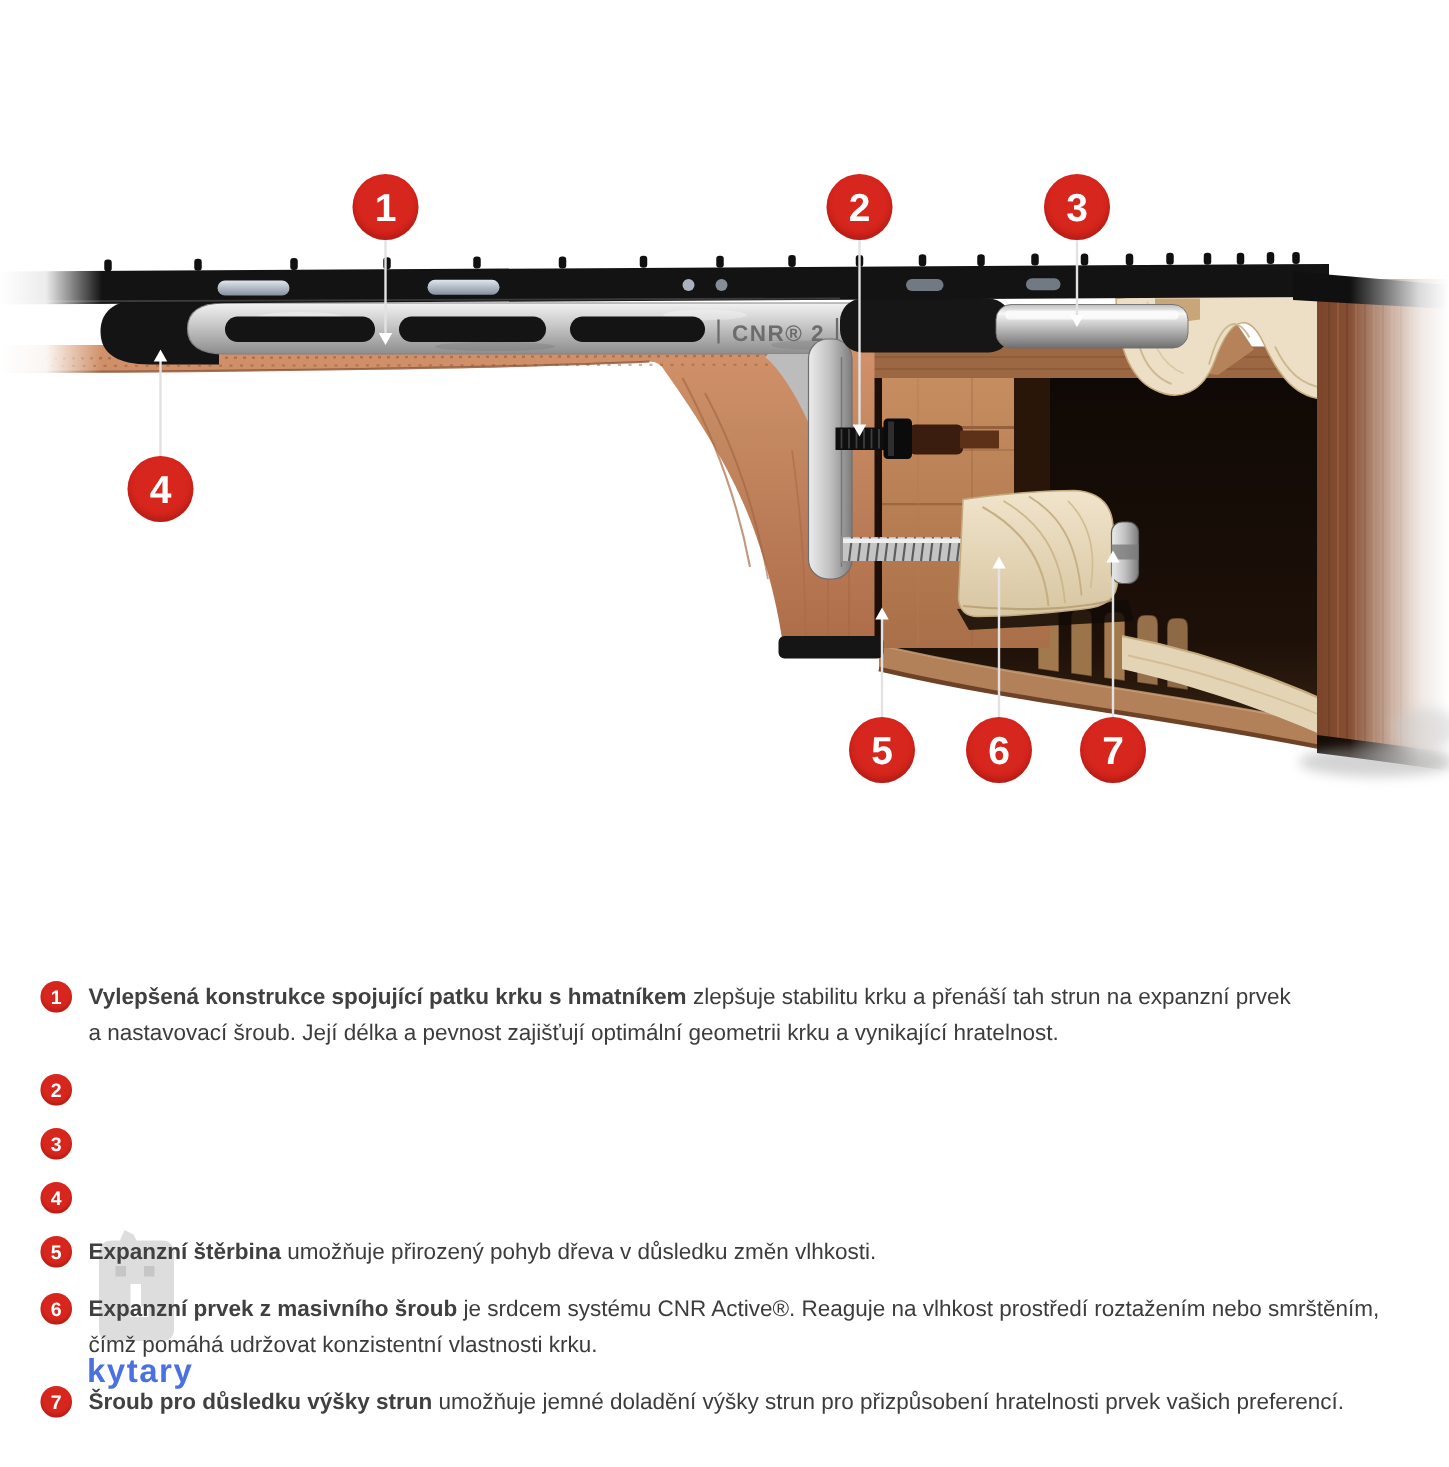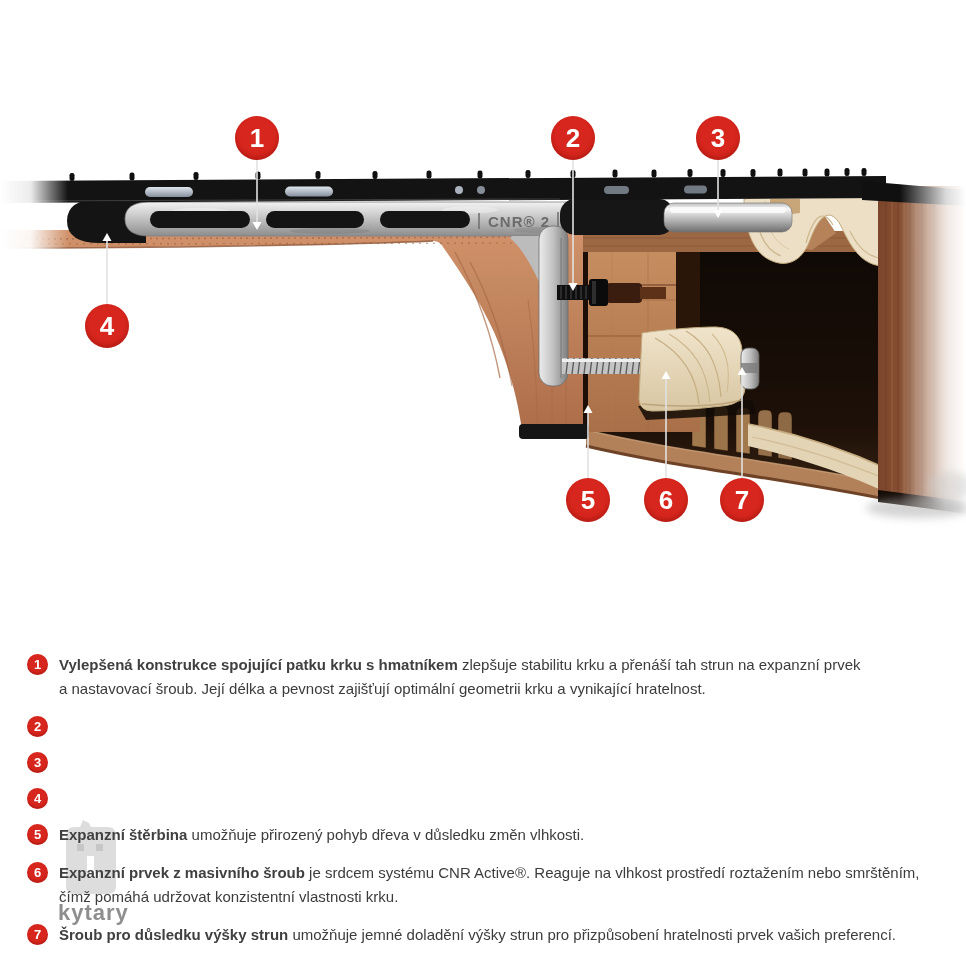--- a/index.html
+++ b/index.html
@@ -24,21 +24,21 @@
     background:#d7261d;color:#fff;font-weight:bold;font-size:13px;
     display:flex;align-items:center;justify-content:center;margin-top:1px;
     box-shadow:inset 0 -2px 2px rgba(120,10,5,.3);
   }
   .txt{font-size:15px;line-height:24px;color:#3c3c3c;max-width:880px;}
   .txt .b{font-weight:bold;color:#404040;}
 
   
   .watermark{position:absolute;left:56px;top:820px;z-index:1;pointer-events:none;}
   .wm-text{
-    font-size:22px;letter-spacing:1px;color:#737373;opacity:.8;
+    font-size:22px;letter-spacing:1px;color:#1d4ed8;opacity:.8;
     font-weight:bold;margin-top:-4px;margin-left:2px;
   }
 </style>
 </head>
 <body>
 
 <div class="stage">
 
   <svg class="illu" width="966" height="620" viewBox="0 0 966 620">
     <defs>

